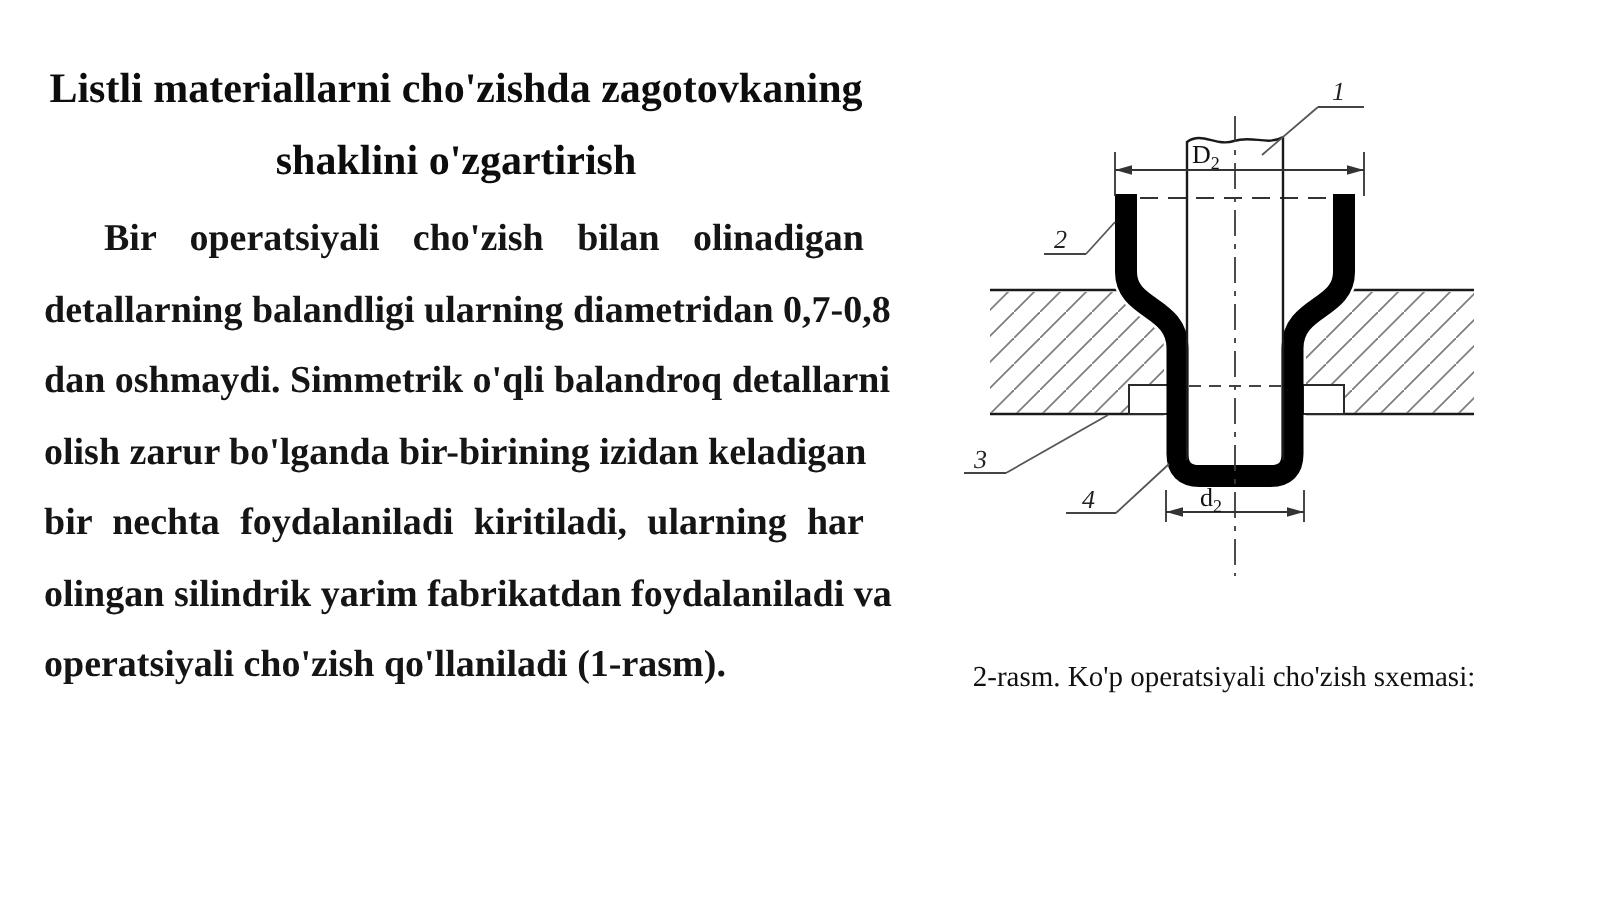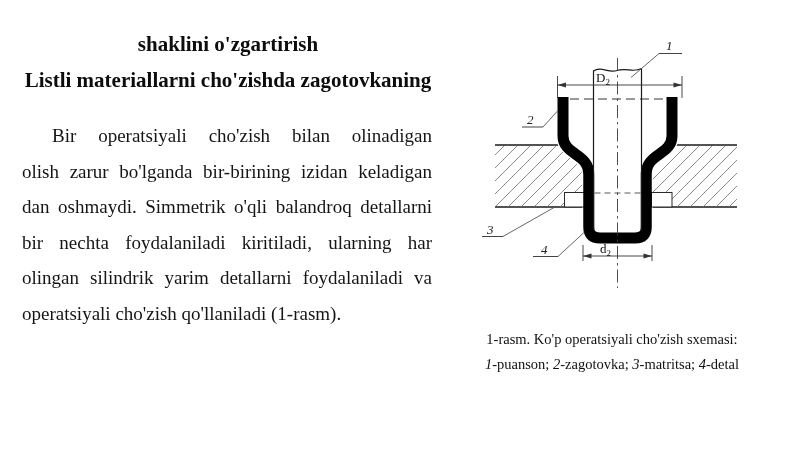--- a/index.html
+++ b/index.html
@@ -5,51 +5,52 @@
   html,body{margin:0;padding:0;}
   body{
     width:800px;height:449px;position:relative;background:#ffffff;overflow:hidden;
     font-family:"Liberation Serif","DejaVu Serif",serif;color:#1b1b1b;
   }
   .title-block{
     position:absolute;left:22px;top:26px;width:412px;
     font-weight:bold;font-size:21px;line-height:36px;text-align:center;color:#0d0d0d;
   }
   .para-block{
-    position:absolute;left:22px;top:118px;width:410px;
-    font-size:19px;line-height:35.5px;color:#151515;
+    position:absolute;left:22px;top:102px;width:410px;
+    font-size:19px;line-height:35.5px;color:#151515;font-weight:bold;
   }
   .para-line{
     text-align:justify;text-align-last:justify;height:35.5px;white-space:nowrap;
   }
   .para-line.indent{text-indent:30px;}
   .para-line.last{text-align:left;text-align-last:left;}
   .caption-block{
     position:absolute;left:476px;top:327px;width:272px;
     font-size:14.5px;line-height:24.5px;text-align:center;color:#111;
   }
   .it{font-style:italic;}
   svg text{font-family:"Liberation Serif","DejaVu Serif",serif;}
   .fig-num{font-size:13px;font-style:italic;fill:#222;}
   .dim-label{font-size:13px;fill:#111;}
 </style>
 </head>
 <body>
 
 <div class="title-block">
+  <div>Listli materiallarni cho'zishda zagotovkaning</div>
   <div>shaklini o'zgartirish</div>
-  <div>Listli materiallarni cho'zishda zagotovkaning</div>
 </div>
 
 <div class="para-block">
   <div class="para-line indent">Bir operatsiyali cho'zish bilan olinadigan</div>
+  <div class="para-line">detallarning balandligi ularning diametridan 0,7-0,8</div>
+  <div class="para-line">dan oshmaydi. Simmetrik o'qli balandroq detallarni</div>
   <div class="para-line">olish zarur bo'lganda bir-birining izidan keladigan</div>
-  <div class="para-line">dan oshmaydi. Simmetrik o'qli balandroq detallarni</div>
   <div class="para-line">bir nechta foydalaniladi kiritiladi, ularning har</div>
-  <div class="para-line">olingan silindrik yarim detallarni foydalaniladi va</div>
+  <div class="para-line">olingan silindrik yarim fabrikatdan foydalaniladi va</div>
   <div class="para-line last">operatsiyali cho'zish qo'llaniladi (1-rasm).</div>
 </div>
 
 <svg style="position:absolute;left:470px;top:0;" width="330" height="300" viewBox="470 0 330 300">
   <defs>
     <pattern id="hatch" patternUnits="userSpaceOnUse" width="13" height="13">
       <line x1="0" y1="13" x2="13" y2="0" stroke="#7d7d7d" stroke-width="0.9"></line>
     </pattern>
   </defs>
 
@@ -127,15 +128,14 @@
   </g>
 
   <g>
     <text class="fig-num" x="541" y="254">4</text>
     <line x1="533" y1="256.5" x2="558" y2="256.5" stroke="#444" stroke-width="1"></line>
     <line x1="558" y1="256.5" x2="584.5" y2="232" stroke="#555" stroke-width="0.9"></line>
   </g>
 </svg>
 
 <div class="caption-block">
-  <div>1-rasm. Ko'p operatsiyali cho'zish sxemasi:</div>
-  <div><span class="it">1</span><span>-puanson; </span><span class="it">2</span><span>-zagotovka; </span><span class="it">3</span><span>-matritsa; </span><span class="it">4</span><span>-detal</span></div>
+  <div>2-rasm. Ko'p operatsiyali cho'zish sxemasi:</div>
 </div>
 
 </body></html>

